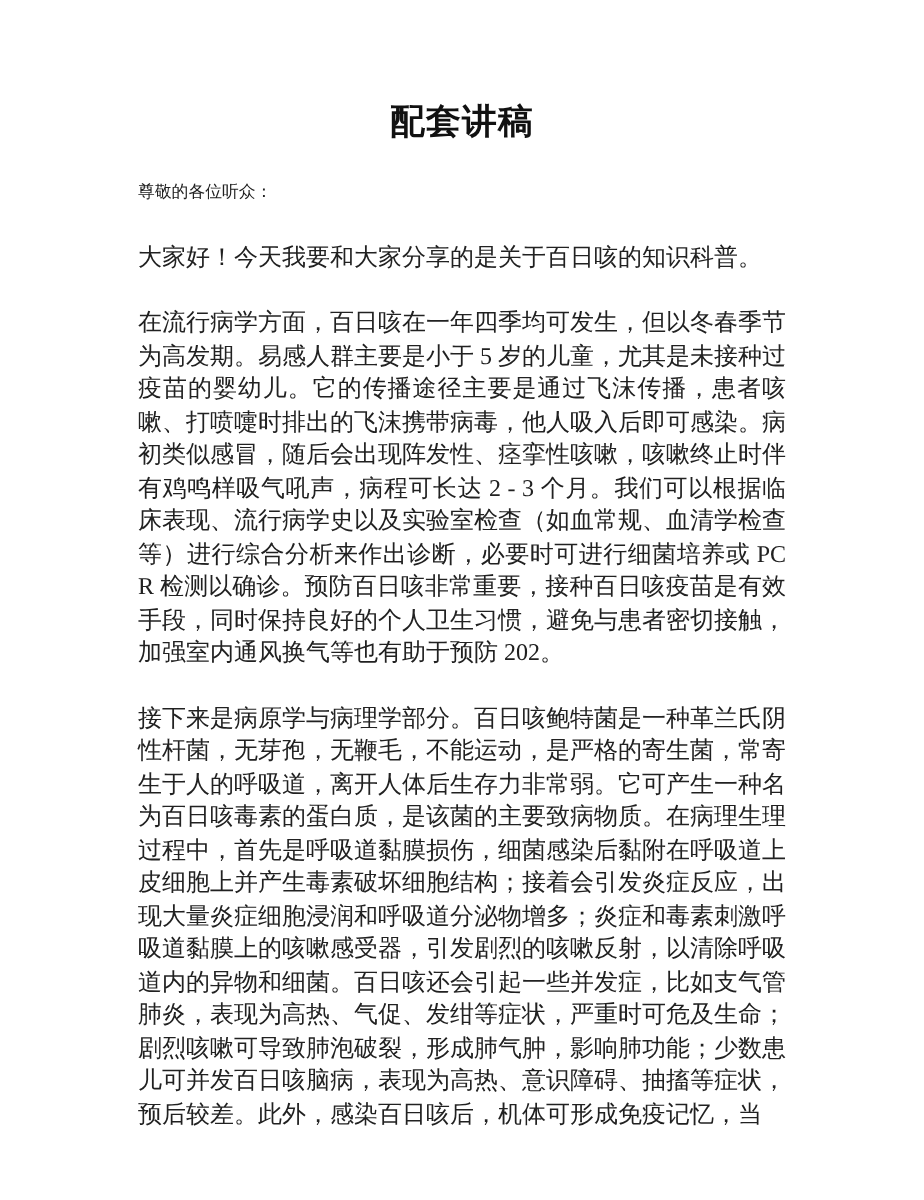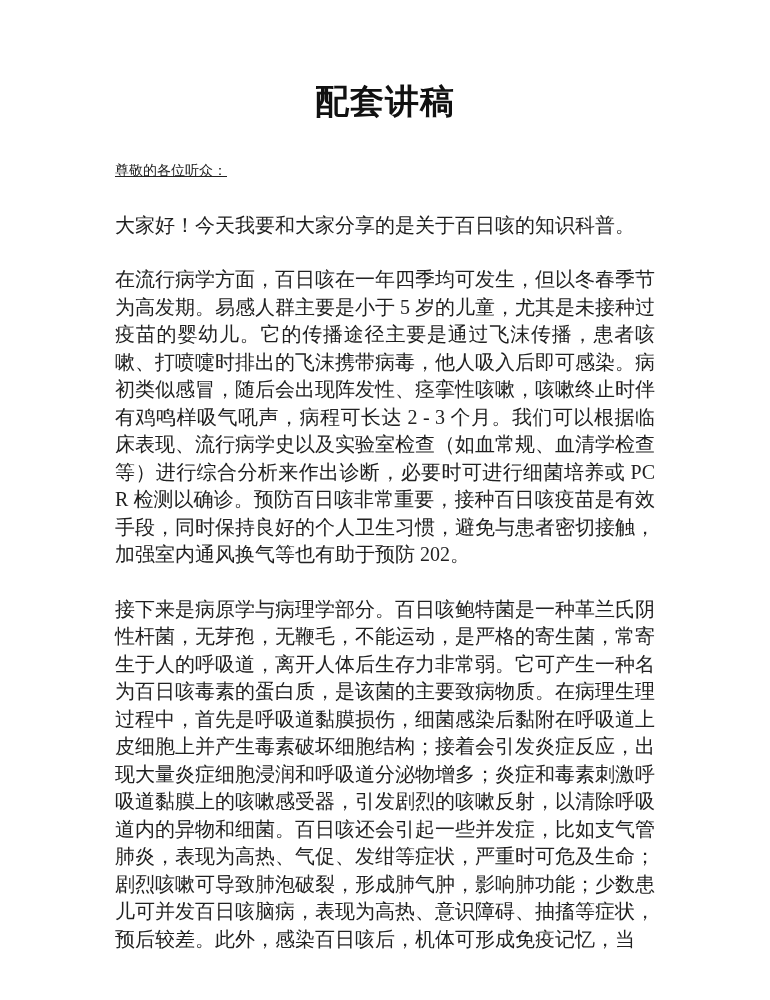--- a/index.html
+++ b/index.html
@@ -16,33 +16,32 @@
     box-sizing: border-box;
     width: 770px;
     height: 1000px;
     padding: 86px 115px 0 115px;
     background: #ffffff;
     color: #212121;
     font-family: "Liberation Serif", "DejaVu Serif", serif;
   }
   .doc-title {
     margin: 0;
-    font-size: 34px;
+    font-size: 29px;
     line-height: 32px;
     font-weight: 700;
     text-align: center;
     letter-spacing: 1px;
     color: #111111;
   }
   .salutation {
-    margin: 39px 0 0 0;
+    margin: 29px 0 0 0;
     font-size: 14px;
     line-height: 27.5px;
     text-align: justify;
-    text-decoration: underline;
   }
   .body-para {
     margin: 27px 0 0 0;
     font-size: 20px;
     line-height: 27.5px;
     text-align: justify;
     text-justify: inter-ideograph;
     word-break: break-all;
   }
 </style>

